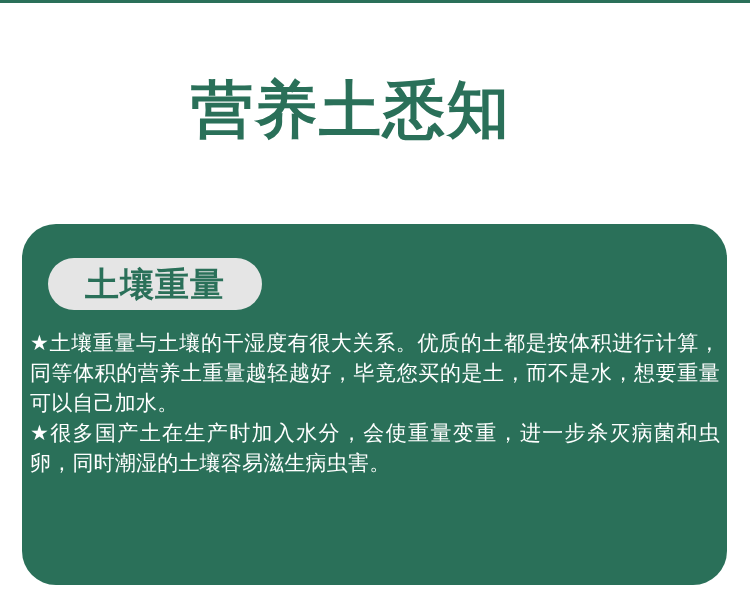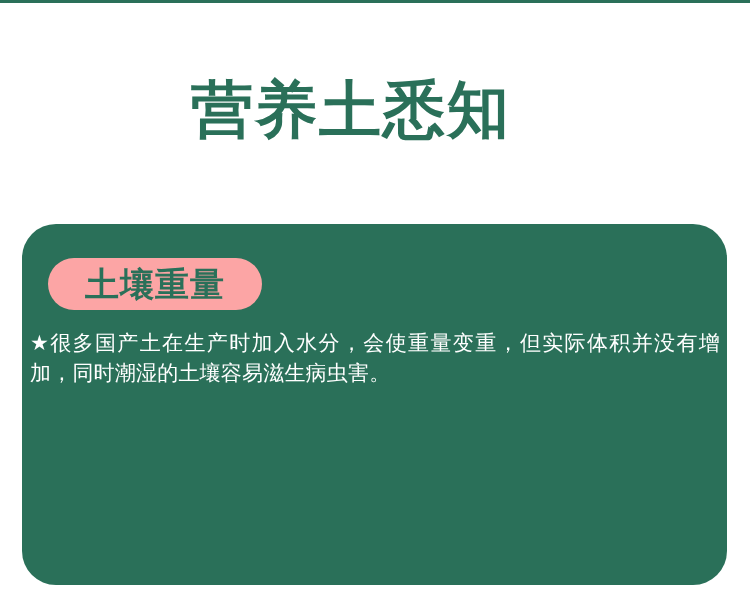--- a/index.html
+++ b/index.html
@@ -51,21 +51,21 @@
     border-radius: 34px;
     box-sizing: border-box;
   }
   .section-badge {
     position: absolute;
     left: 26px;
     top: 34px;
     height: 52px;
     min-width: 214px;
     box-sizing: border-box;
-    background: #fca5a5;
+    background: #e5e5e5;
     border-radius: 26px;
     display: flex;
     align-items: center;
     justify-content: center;
     padding: 0 22px;
   }
   .section-badge-label {
     font-size: 34px;
     font-weight: bold;
     color: #2a7059;
@@ -102,18 +102,19 @@
 
   <div class="page-title">营养土悉知</div>
 
   <div class="green-panel">
 
     <div class="section-badge">
       <span class="section-badge-label">土壤重量</span>
     </div>
 
     <div class="body-copy">
-      <p class="copy-item"><span class="bullet-star">★</span><span>很多国产土在生产时加入水分，会使重量变重，但实际体积并没有增加，同时潮湿的土壤容易滋生病虫害。</span></p>
+      <p class="copy-item"><span class="bullet-star">★</span><span>土壤重量与土壤的干湿度有很大关系。优质的土都是按体积进行计算，同等体积的营养土重量越轻越好，毕竟您买的是土，而不是水，想要重量可以自己加水。</span></p>
+      <p class="copy-item"><span class="bullet-star">★</span><span>很多国产土在生产时加入水分，会使重量变重，进一步杀灭病菌和虫卵，同时潮湿的土壤容易滋生病虫害。</span></p>
     </div>
 
   </div>
 
 </div>
 
 </body></html>

